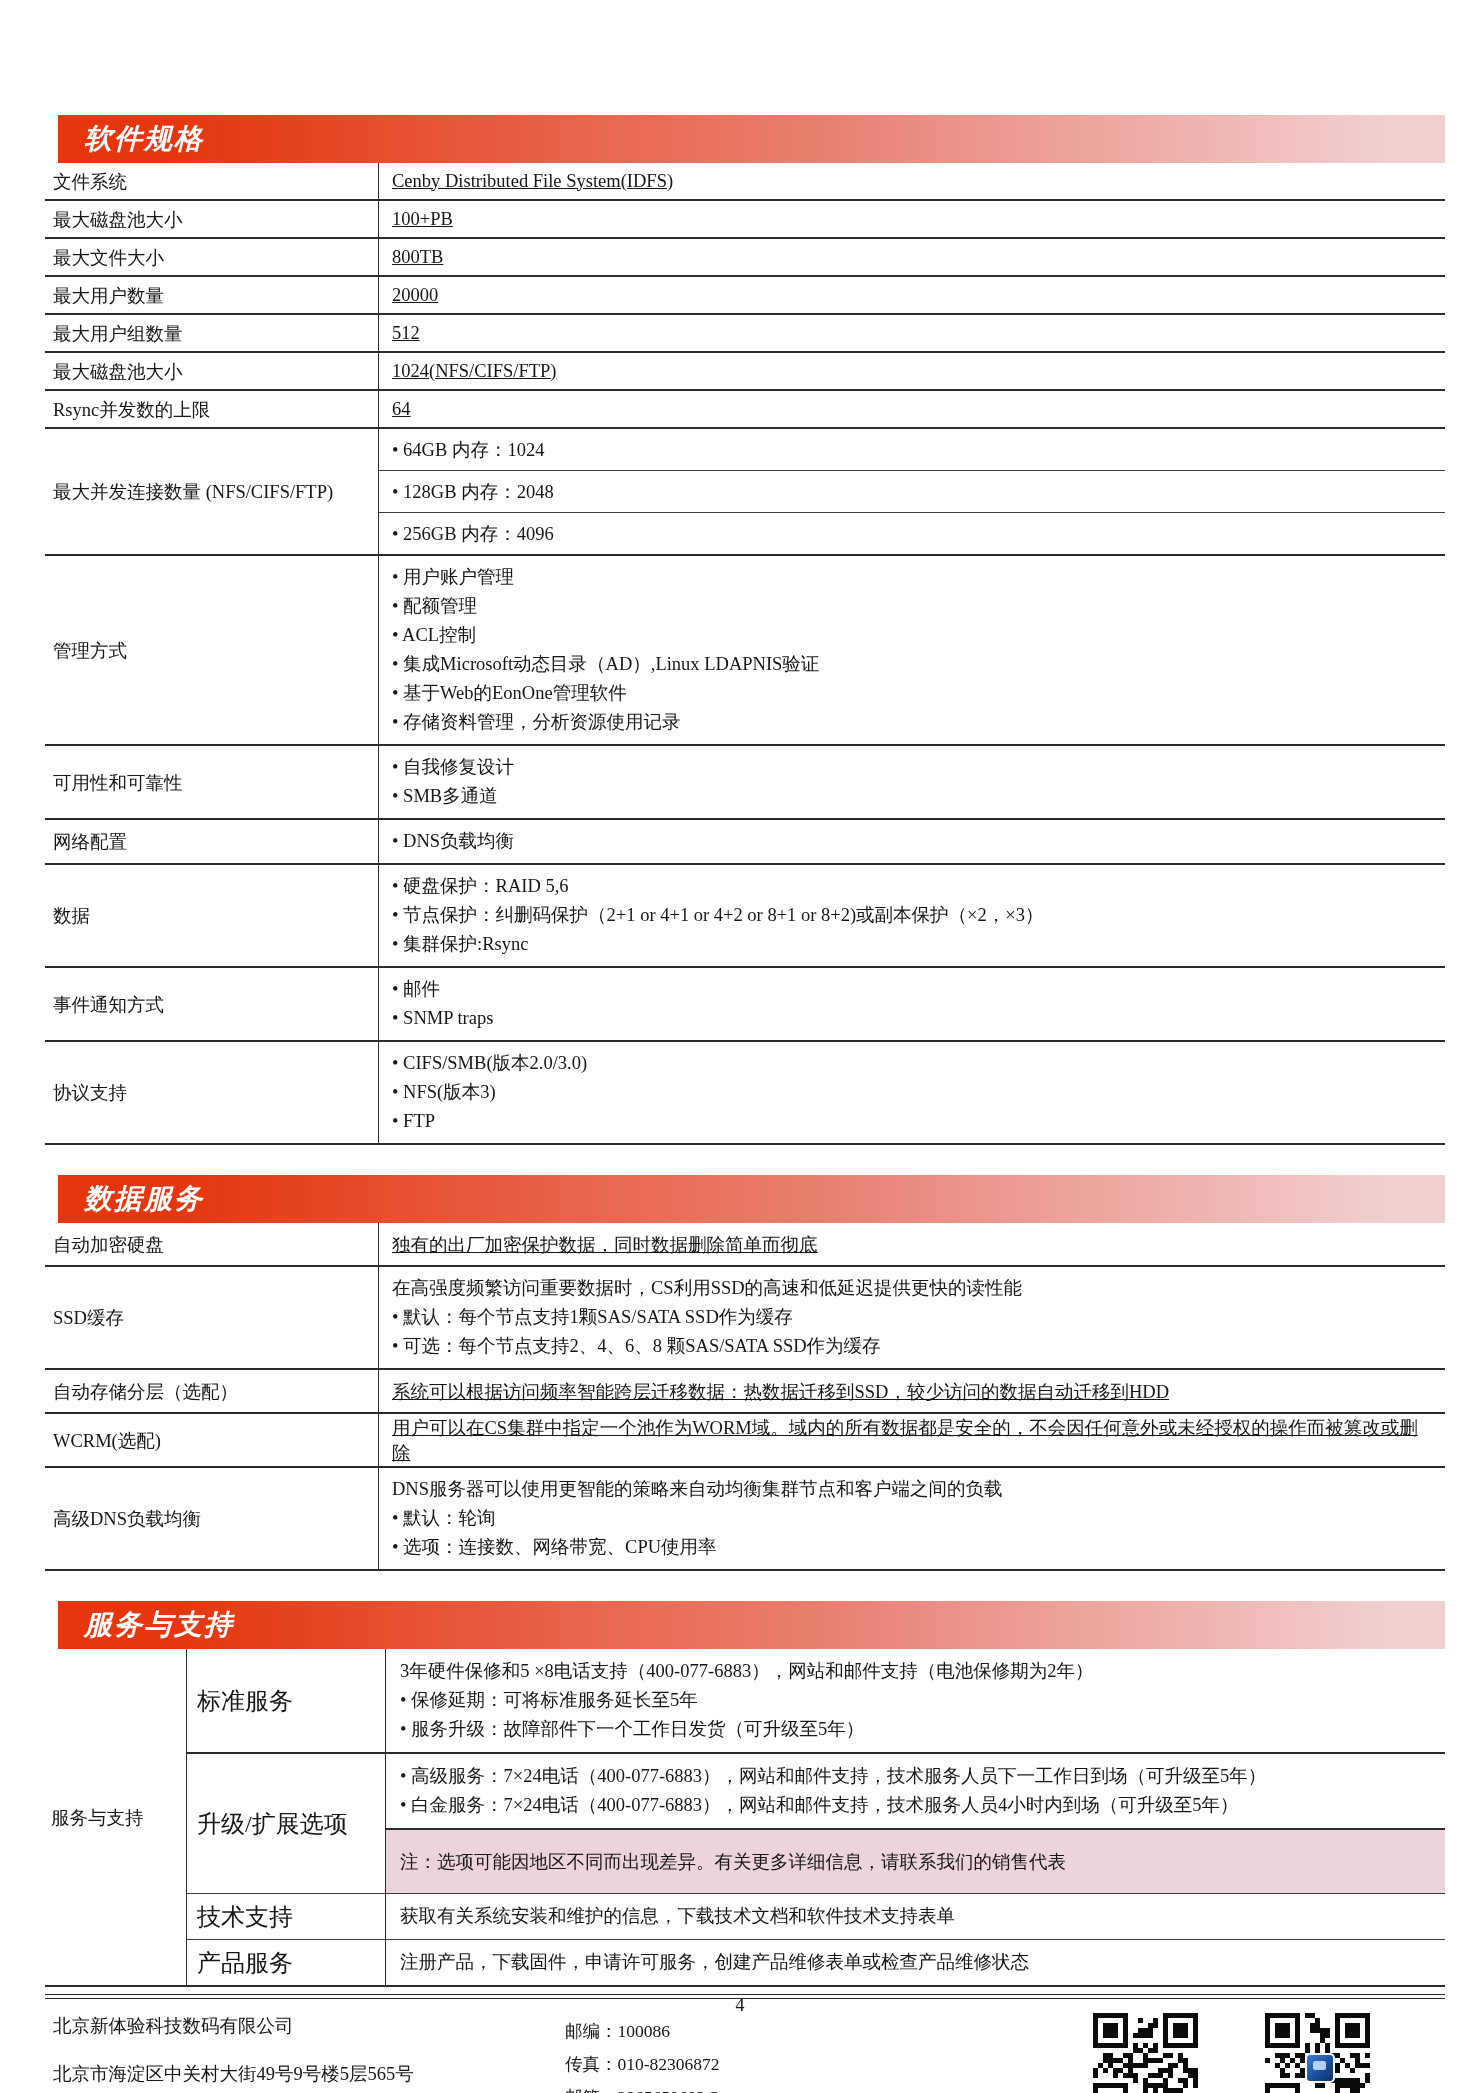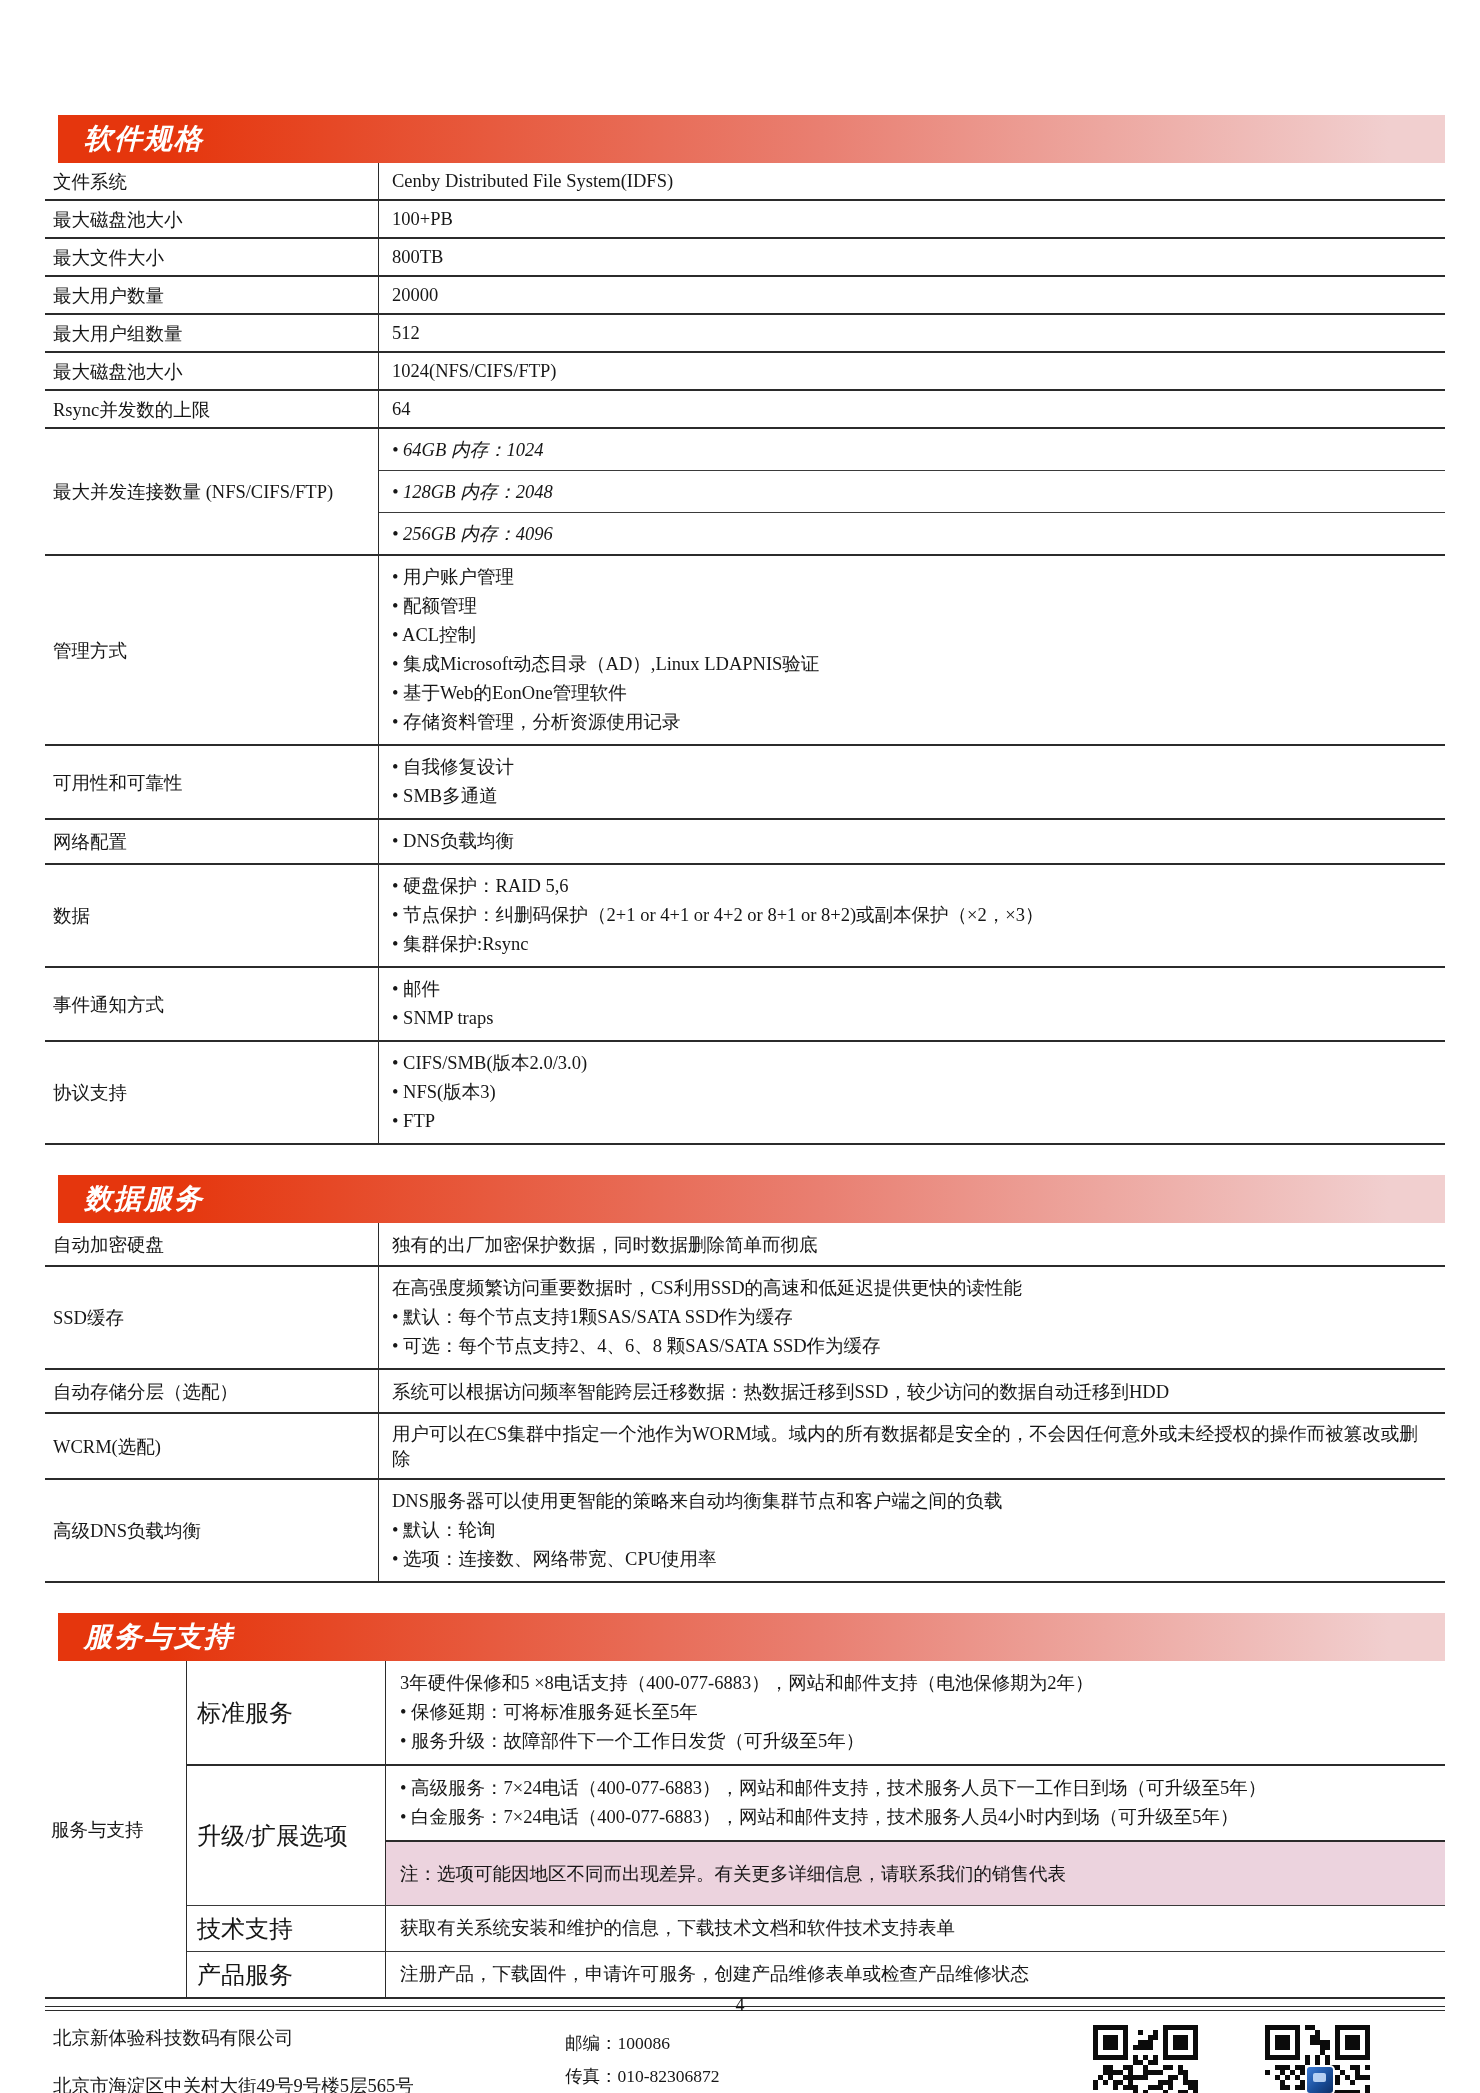--- a/index.html
+++ b/index.html
@@ -19,25 +19,25 @@
     font-family:"Liberation Sans","DejaVu Sans",sans-serif; letter-spacing:2px;font-style:italic;
   }
   .gap{ height:30px; }
 
   
   .spec-table{ width:100%; border-bottom:0; }
   .spec-row{ display:flex; border-bottom:2px solid var(--line); min-height:38px; }
   .spec-label{ width:333px; padding:3px 8px 3px 8px; display:flex; align-items:center;
     font-size:18.5px; }
   .spec-value{ flex:1; border-left:1px solid var(--line); font-size:18.5px; }
-  .spec-value.center{ display:flex; align-items:center; padding:7px 13px; }
+  .spec-value.center{ display:flex; align-items:center; padding:1px 13px;text-decoration:underline; }
   .spec-value.multi{ padding:7px 13px; display:flex; flex-direction:column; justify-content:center; }
   .spec-line{ line-height:29px; white-space:nowrap; }
   .spec-subrow{ min-height:38px; display:flex; align-items:center; padding:8px 13px;
-    border-bottom:1px solid var(--thin);font-style:italic; }
+    border-bottom:1px solid var(--thin); }
   .spec-subrow:last-child{ border-bottom:none; }
   #table-1 .spec-row{ min-height:44px; }
 
   
   .svc{ display:flex; border-bottom:2px solid var(--line); }
   .svc-group{ width:142px; display:flex; align-items:center; padding:3px 6px;
     border-right:1px solid var(--line); font-size:18.5px; }
   .svc-rows{ flex:1; display:flex; flex-direction:column; }
   .svc-row{ display:flex; min-height:44px; }
   .svc-row + .svc-row{ border-top:1px solid var(--thin); }

